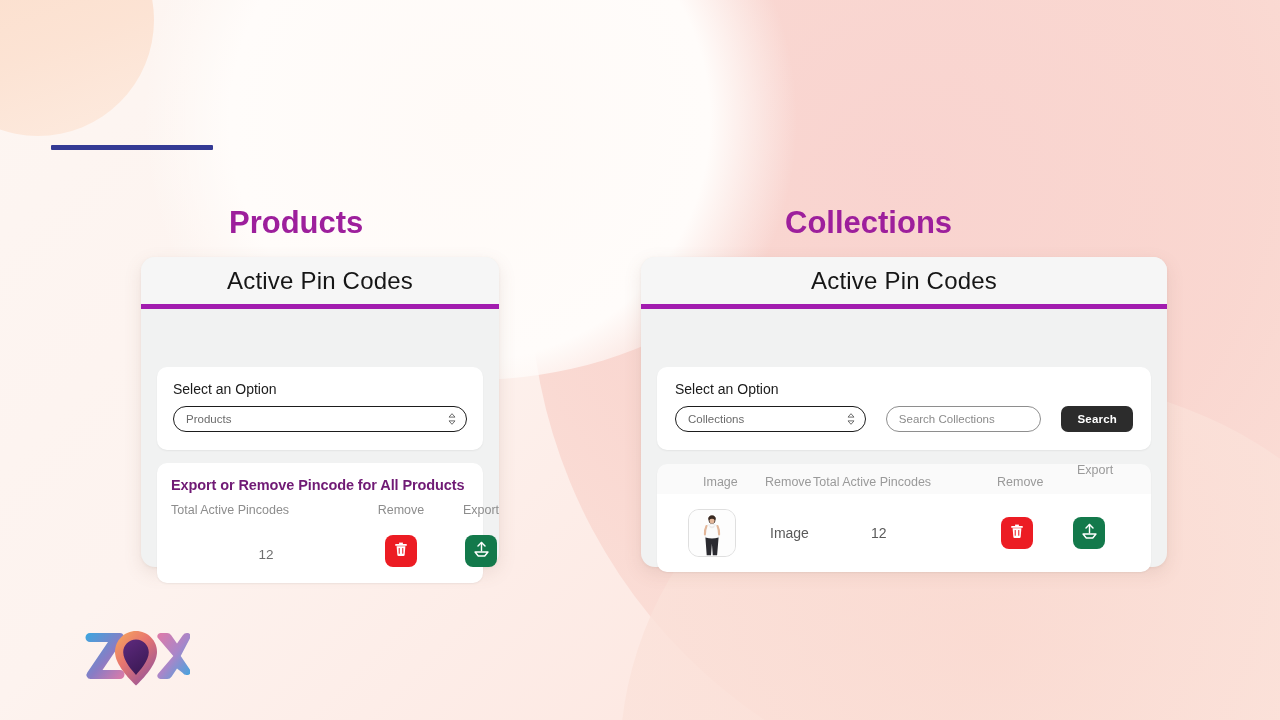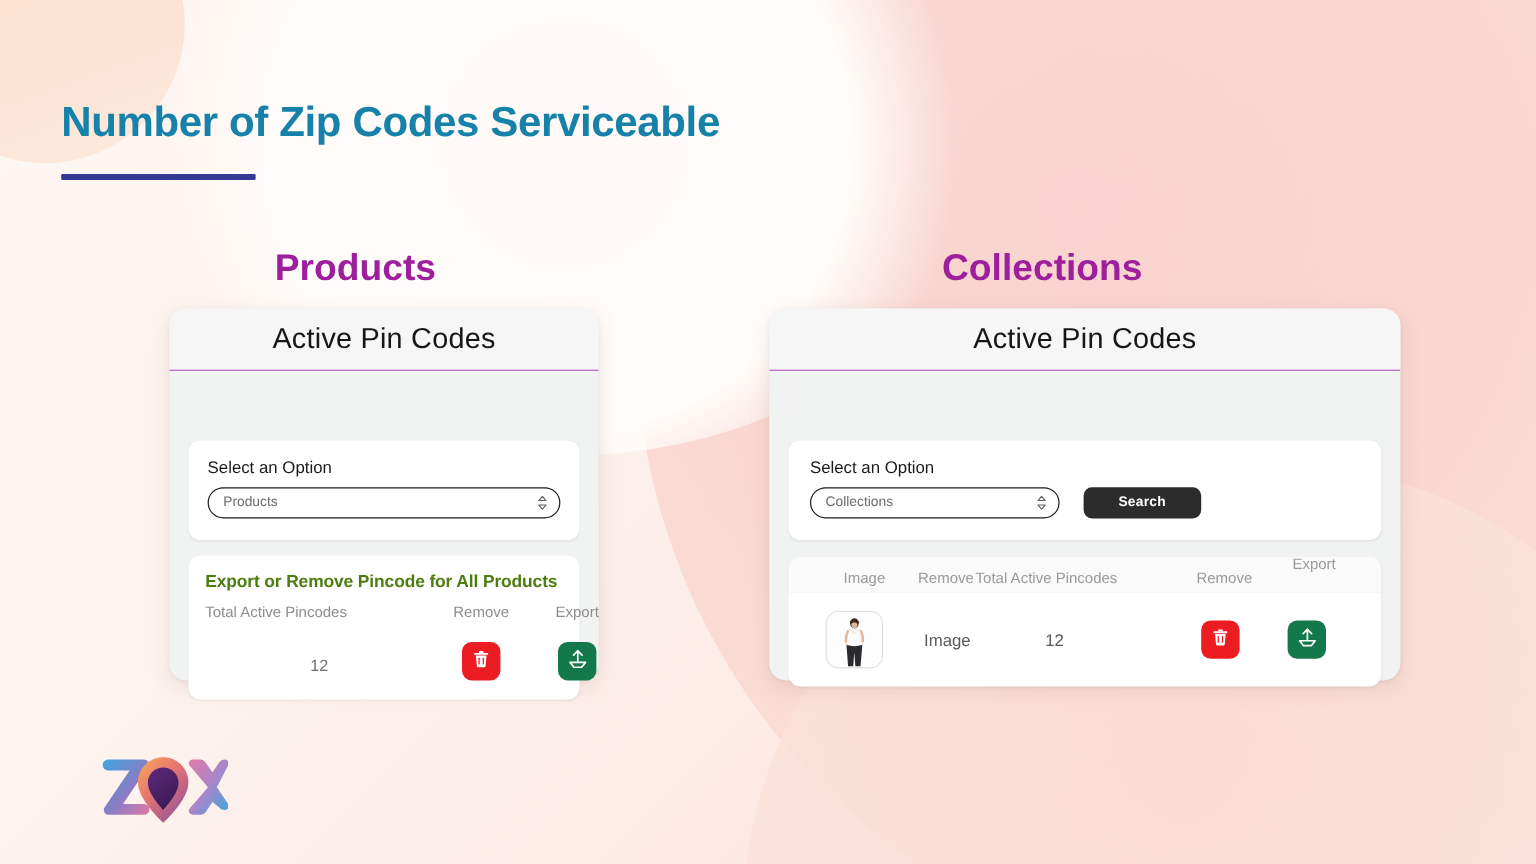--- a/index.html
+++ b/index.html
@@ -91,21 +91,21 @@
   }
   .card-products    { left: 141px; top: 257px; width: 358px; height: 310px; }
   .card-collections { left: 641px; top: 257px; width: 526px; height: 310px; }
 
   .card-header {
     position: relative;
     height: 52px;
     background: #f6f6f6;
     border-top-left-radius: 14px;
     border-top-right-radius: 14px;
-    border-bottom: 1px solid #a21caf;
+    border-bottom: 5px solid #a21caf;
     display: flex;
     align-items: center;
     justify-content: center;
   }
   .card-header-title {
     font-size: 24px;
     color: #161616;
     font-weight: 400;
     letter-spacing: .2px;
   }
@@ -165,39 +165,39 @@
     border: 1px solid #8e8e8e;
     border-radius: 13px;
     padding: 0 12px;
     background: #fff;
     font-size: 11.5px;
     color: #8b8b8b;
   }
 
   .btn-search {
     height: 26px;
-    padding: 0 29px;
+    padding: 0 16px;
     background: #2c2c2c;
     color: #ffffff;
     border: none;
     border-radius: 7px;
     font-size: 11.5px;
     font-weight: bold;
     font-family: "Liberation Sans", sans-serif;
     letter-spacing: .2px;
     cursor: pointer;
   }
 
   
   .panel-export { margin-top: 13px; padding: 14px 14px 16px 14px; }
 
   .panel-export-title {
     font-size: 14.5px;
     font-weight: bold;
-    color: #4d7c0f;
+    color: #701a75;
     margin-bottom: 10px;
     letter-spacing: -.1px;
   }
 
   .pr-grid {
     display: grid;
     grid-template-columns: 190px 80px 80px;
     align-items: center;
   }
   .pr-head { font-size: 12.5px; color: #8d8d8d; }
@@ -274,21 +274,20 @@
 
 <div class="bg-layer">
   <div class="blob-pink-right"></div>
   <div class="blob-pink-bottom"></div>
   <div class="blob-cream-wash"></div>
   <div class="blob-peach-tl"></div>
 </div>
 
 <div class="page">
 
-  <div class="page-title">Number of Zip Codes Serviceable</div>
   <div class="title-rule"></div>
 
   <div class="section-heading heading-products">Products</div>
 
   <div class="section-heading heading-collections">Collections</div>
 
   <div class="app-card card-products">
 
     <div class="card-header">
       <div class="card-header-title">Active Pin Codes</div>
@@ -367,20 +366,23 @@
           <div class="pill-select sel-collections">
             <span>Collections</span>
             <span class="select-chevrons">
               <svg width="10" height="13" viewBox="0 0 10 13" fill="none" aria-hidden="true">
                 <path d="M5 1.2 L8 4.6 L2 4.6 Z" stroke="#5d5d5d" stroke-width="0.9" fill="none" stroke-linejoin="round"></path>
                 <path d="M5 11.8 L8 8.4 L2 8.4 Z" stroke="#5d5d5d" stroke-width="0.9" fill="none" stroke-linejoin="round"></path>
               </svg>
             </span>
           </div>
 
+          <div class="pill-input">
+            <span>Search Collections</span>
+          </div>
 
           <button class="btn-search">Search</button>
         </div>
       </div>
 
       <div class="table-wrap">
 
         <div class="table-head">
           <div class="th th-image">Image</div>
           <div class="th th-title">Remove</div>

